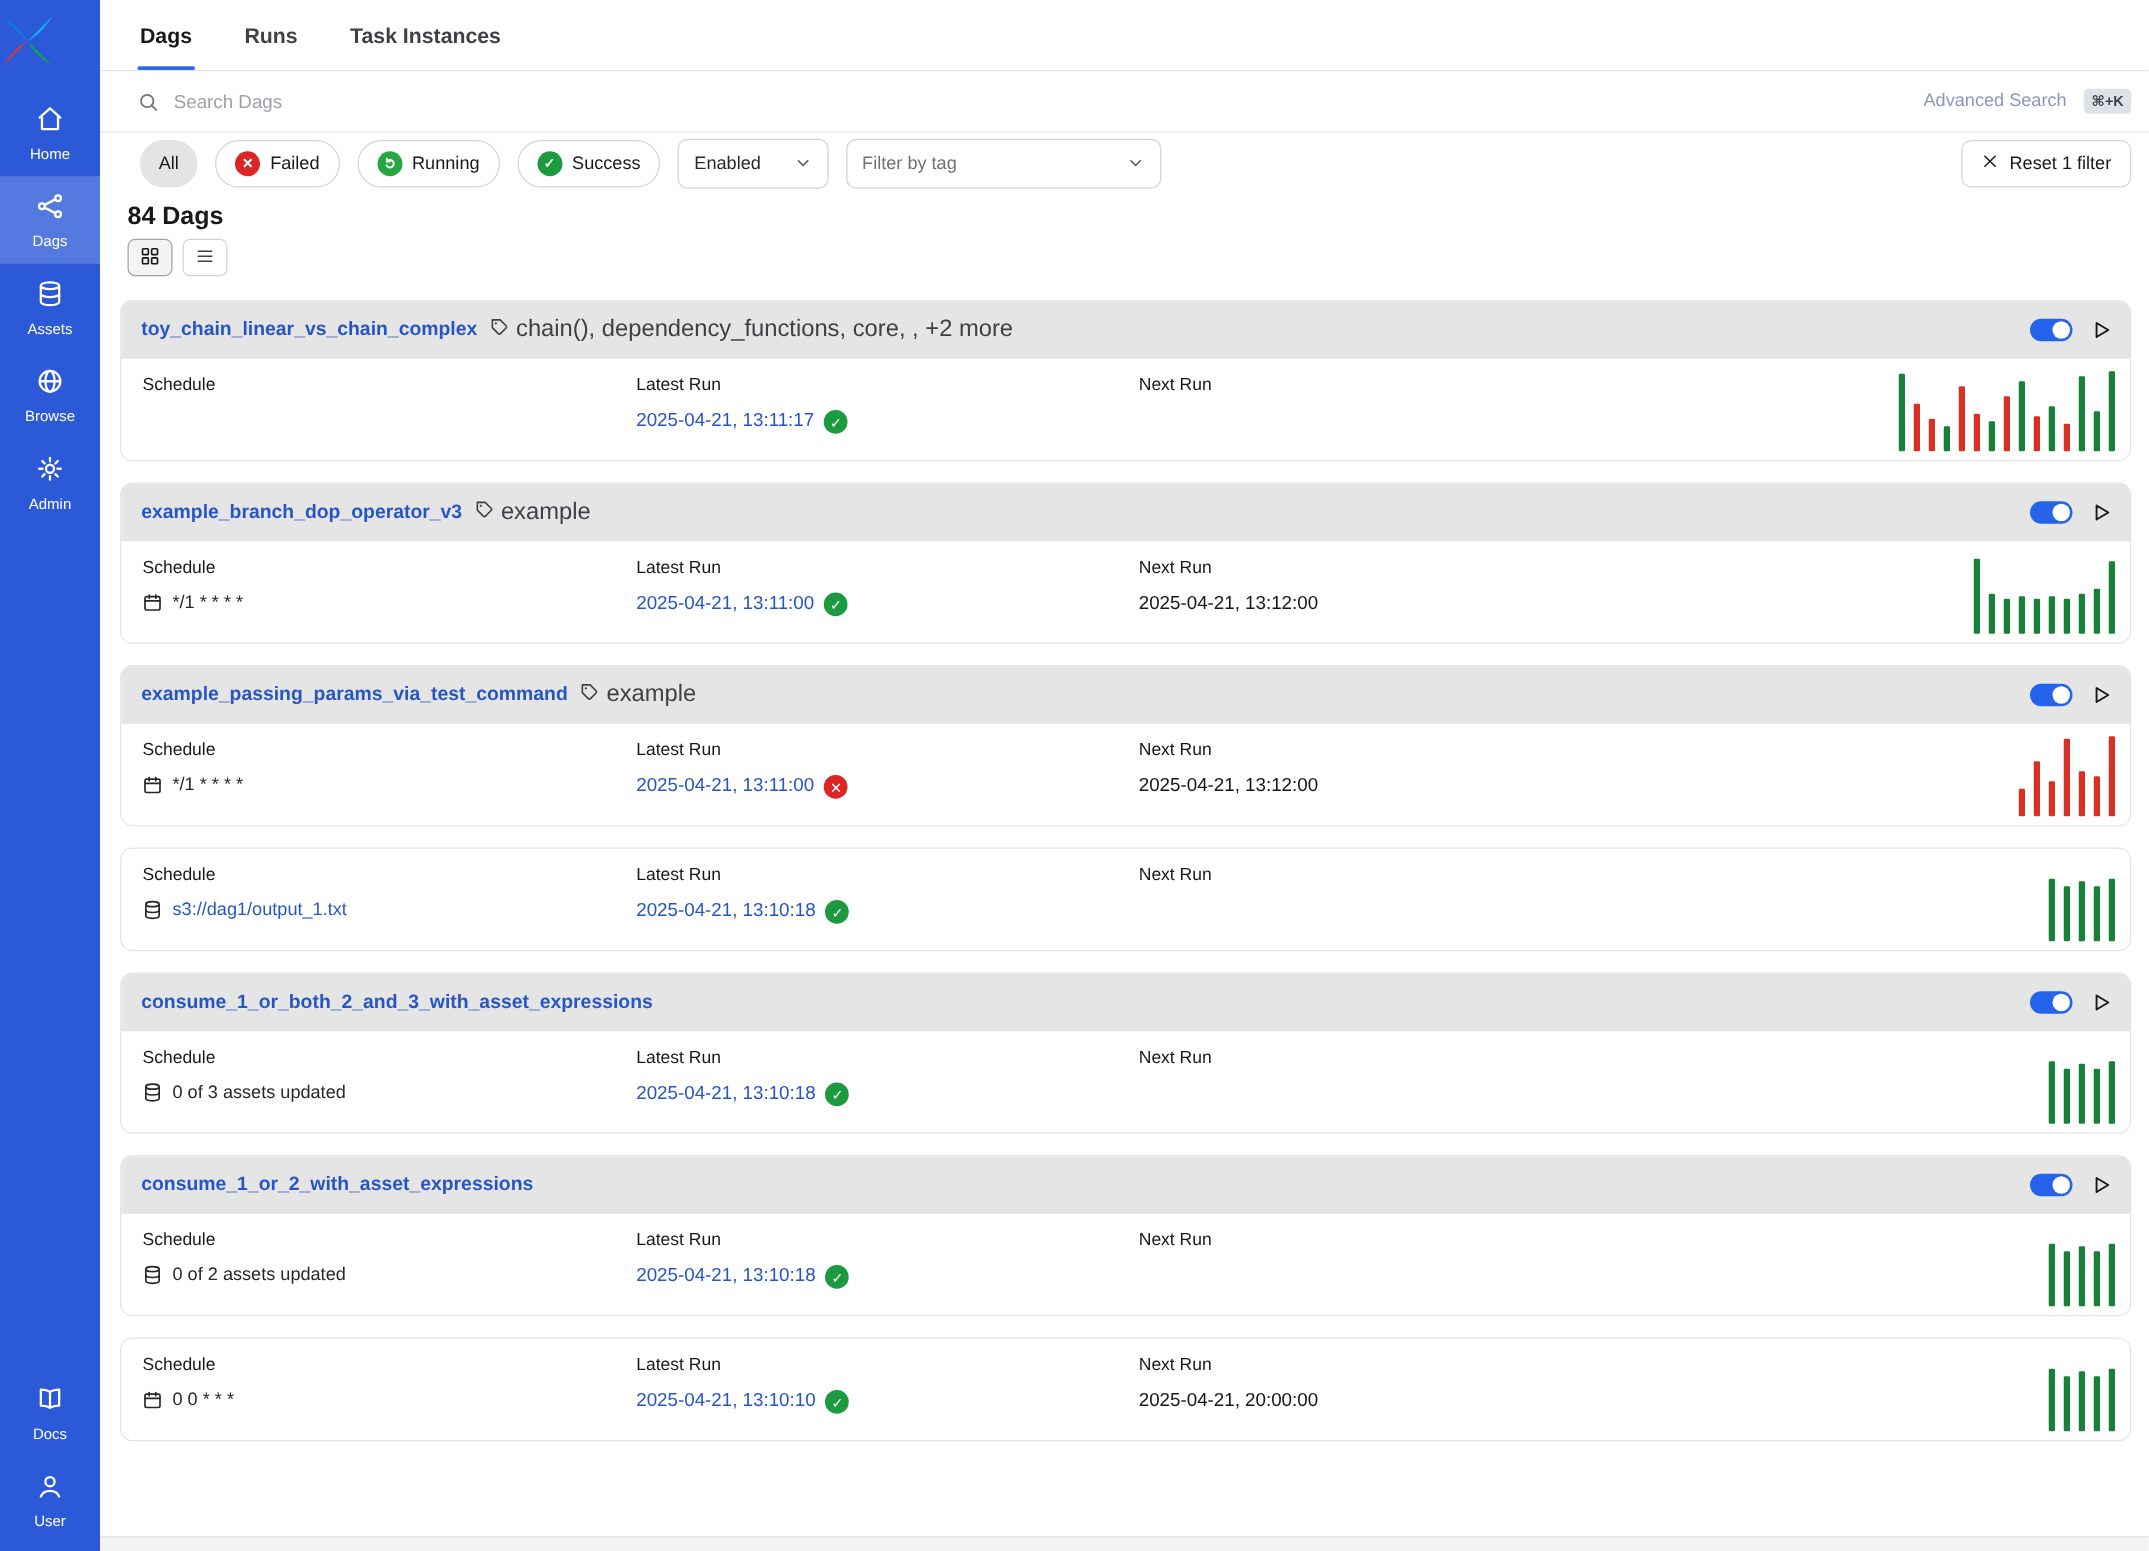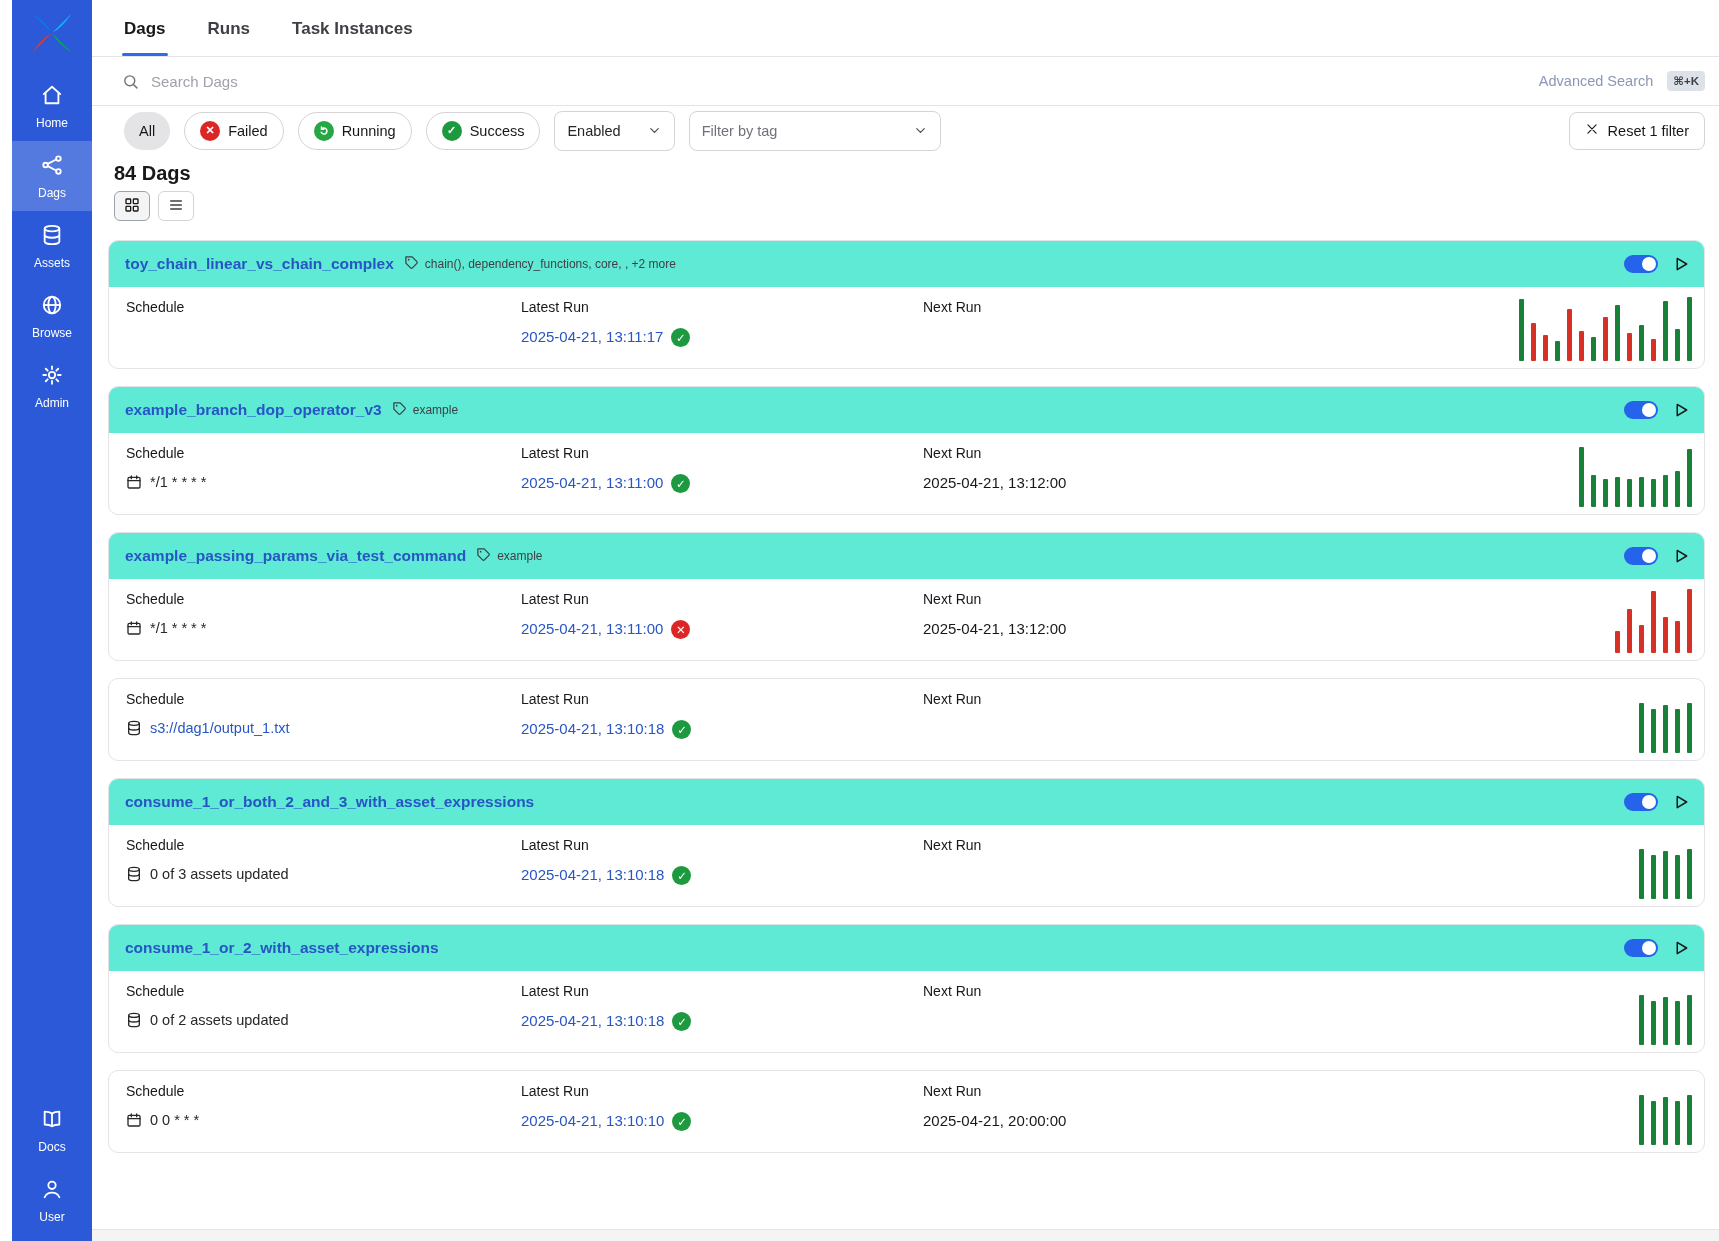--- a/index.html
+++ b/index.html
@@ -2,21 +2,21 @@
 <html><head>
 <meta charset="utf-8">
 <style>
   html,body{margin:0;padding:0;}
   body{width:1719px;height:1241px;overflow:hidden;background:#fff;color:#18181b;
        font-family:"Liberation Sans","DejaVu Sans",sans-serif;}
   .app{display:flex;height:100%;}
 
   
   .sidebar{width:80px;min-width:80px;background:#2b59d8;display:flex;flex-direction:column;
-           align-items:center;color:#fff;margin-left:12px;}
+           color:#fff;}
   .logo{margin:11px 0 16px;width:44px;height:44px;}
   .nav-item{width:100%;padding:13px 0 11px;display:flex;flex-direction:column;align-items:center;
             gap:7px;font-size:12px;cursor:pointer;}
   .nav-item.active{background:rgba(255,255,255,0.20);}
   .nav-item svg{width:22px;height:22px;}
   .sidebar-spacer{flex:1;}
 
   
   .main{flex:1;display:flex;flex-direction:column;min-width:0;position:relative;}
 
@@ -61,26 +61,26 @@
   .sort-select{width:296px;}
 
   .view-toggles{display:flex;gap:8px;margin-top:6px;margin-left:6px;}
   .vt{width:36px;height:30px;border:1px solid #d4d4d8;border-radius:6px;background:#fff;
       display:flex;align-items:center;justify-content:center;cursor:pointer;color:#3f3f46;}
   .vt.active{background:#f4f4f5;border-color:#9ca3af;color:#18181b;}
   .vt svg{width:16px;height:16px;}
 
   .cards{margin-top:19px;}
   .card{border:1px solid #e4e4e7;border-radius:10px;margin-bottom:17px;overflow:hidden;background:#fff;}
-  .card-header{background:#5eead4;height:46px;display:flex;align-items:center;padding:0 14px 0 16px;
+  .card-header{background:#e5e5e5;height:46px;display:flex;align-items:center;padding:0 14px 0 16px;
                box-sizing:border-box;}
   .dag-name{color:#2756c4;font-weight:700;font-size:15.5px;cursor:pointer;white-space:nowrap;}
   .tag-wrap{display:flex;align-items:center;gap:6px;margin-left:10px;color:#3f3f46;}
   .tag-wrap svg{width:15px;height:15px;flex:none;}
-  .tags-text{font-size:12px;white-space:nowrap;}
+  .tags-text{font-size:19px;white-space:nowrap;}
   .header-right{margin-left:auto;display:flex;align-items:center;gap:14px;}
   .toggle{width:34px;height:18px;border-radius:10px;background:#2563eb;position:relative;cursor:pointer;flex:none;}
   .toggle::after{content:"";position:absolute;top:2px;right:2px;width:14px;height:14px;border-radius:50%;background:#fff;}
   .play{width:18px;height:18px;color:#18181b;cursor:pointer;flex:none;}
   .play svg{width:18px;height:18px;display:block;}
 
   .card-body{position:relative;height:81px;}
   .col{position:absolute;top:12px;}
   .col-label{font-size:14px;color:#18181b;}
   .col-value{margin-top:13px;font-size:15px;display:flex;align-items:flex-start;gap:8px;}

